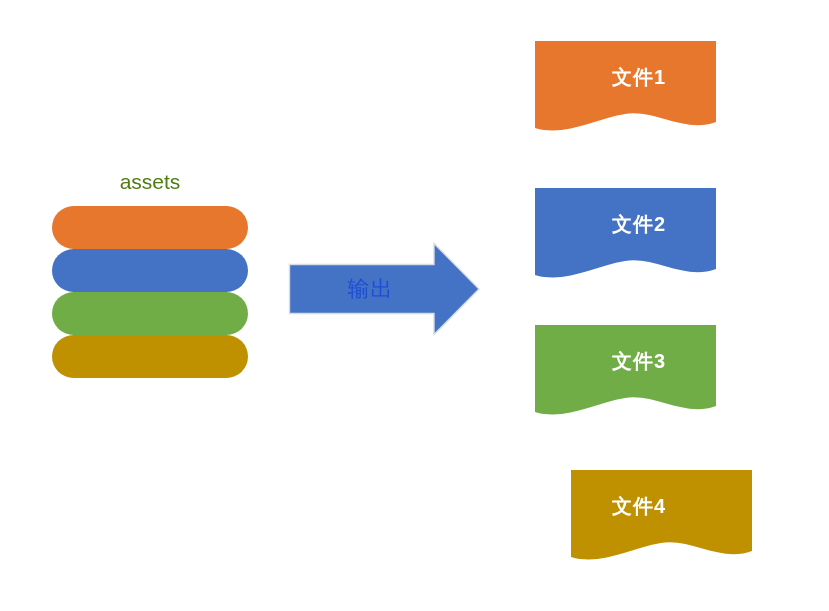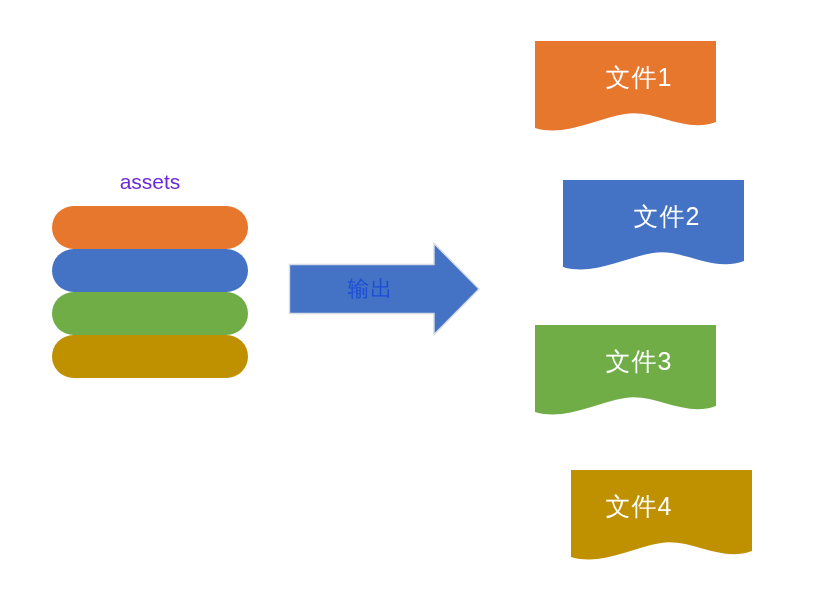--- a/index.html
+++ b/index.html
@@ -90,47 +90,48 @@
     left: 535px;
     width: 181px;
     height: 96px;
   }
   .doc svg {
     display: block;
     width: 181px;
     height: 96px;
   }
   .doc.d0 { top: 41px; }
-  .doc.d1 { top: 180px; margin-left: 28px; }
+  .doc.d1 { top: 188px; }
   .doc.d2 { top: 325px; }
   .doc.d3 { top: 470px; padding-left: 36px; }
 
   .doc-label {
     position: absolute;
     left: 0;
     top: 0;
     width: 208px;
     height: 72px;
     display: flex;
     align-items: center;
     justify-content: center;
-    font-size: 25px;
+    font-size: 20px;
     color: #ffffff;
     letter-spacing: 1px;
     white-space: nowrap;
     pointer-events: none;
+    font-weight: bold;
   }
 </style>
 </head>
 <body style="background: rgb(255, 255, 255);">
 
 <div id="canvas">
 
   <div class="assets-group">
-    <div class="assets-label" style="color: #6d28d9;">assets</div>
+    <div class="assets-label" style="color: #4d7c0f;">assets</div>
 
     <div class="asset-bar b0" id="bar0" style="background: rgb(232, 119, 46);"></div>
     <div class="asset-bar b1" id="bar1" style="background: rgb(68, 114, 196);"></div>
     <div class="asset-bar b2" id="bar2" style="background: rgb(112, 173, 71);"></div>
     <div class="asset-bar b3" id="bar3" style="background: rgb(191, 144, 0);"></div>
   </div>
 
   <div class="arrow-group">
     <svg viewBox="0 0 194 100" xmlns="http://www.w3.org/2000/svg">
       <path id="arrow-path" d="M 1.5 25.5 L 146 25.5 L 146 4.5 L 191 50 L 146 95.5 L 146 74.5 L 1.5 74.5 Z" fill="#4472C4" stroke="#D6DCE5" stroke-width="1.4"></path>

